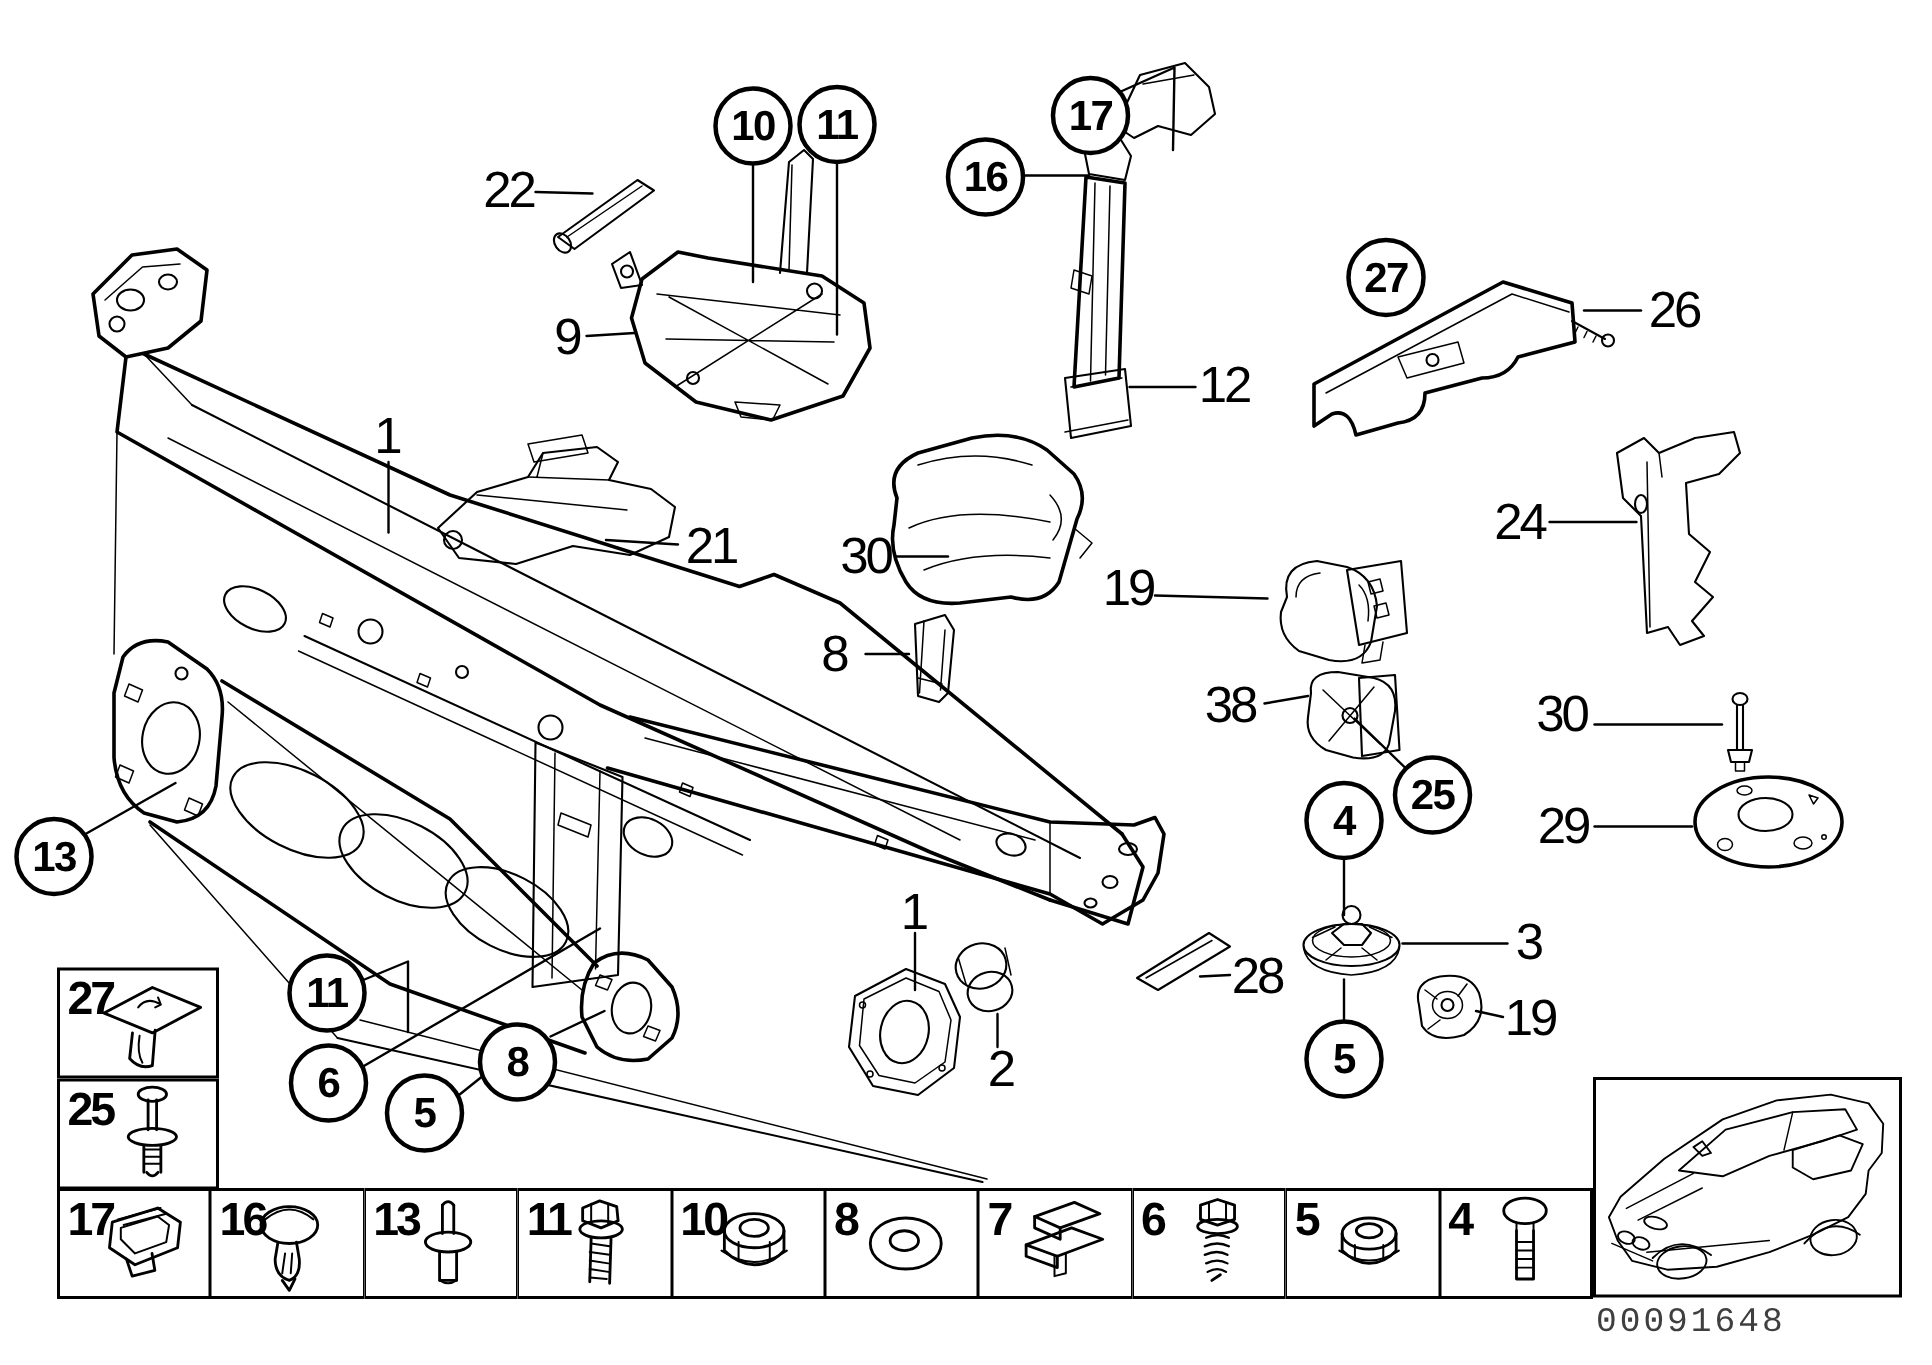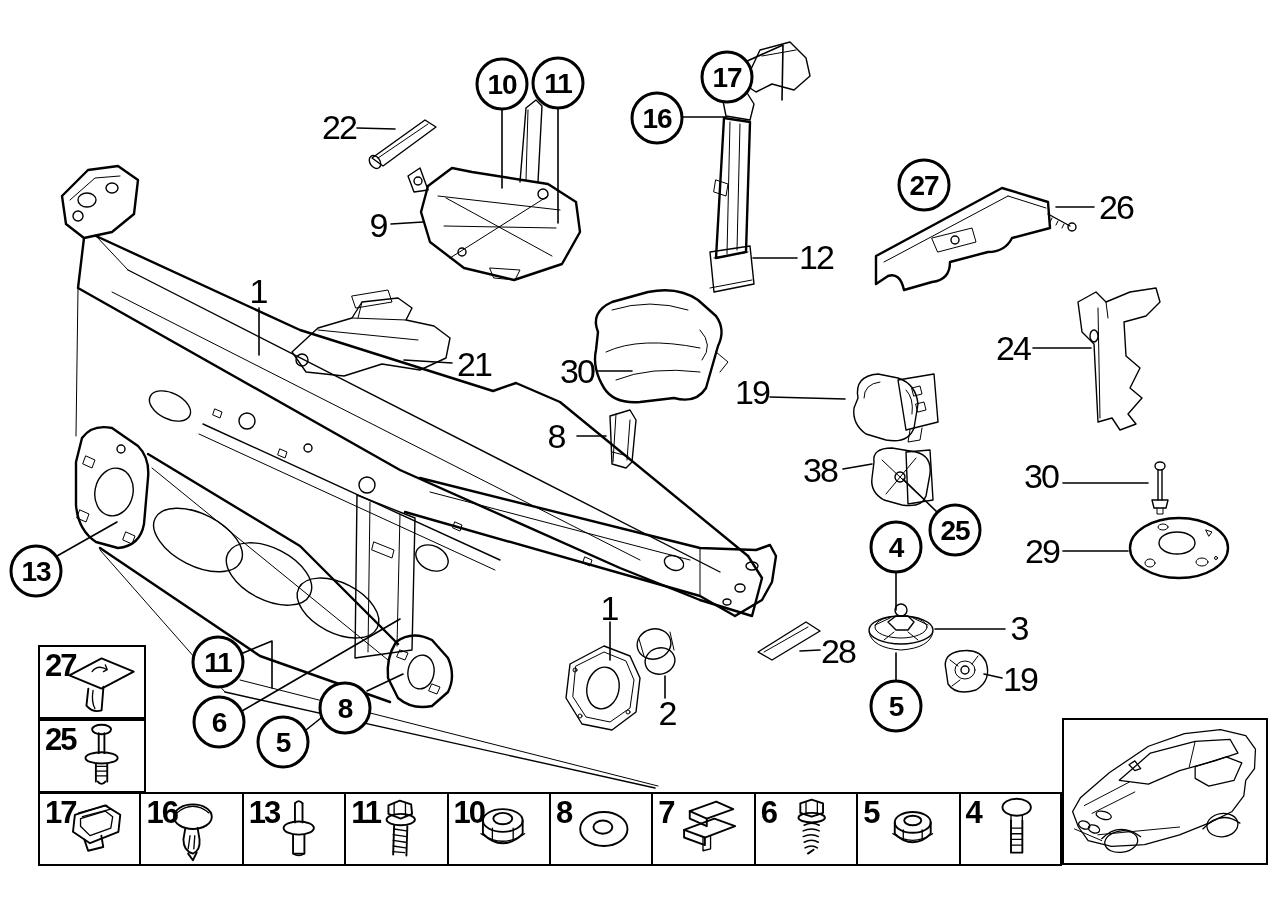--- a/index.html
+++ b/index.html
@@ -449,14 +449,15 @@
         <path d="M10,112 L38,124" stroke-width="1"></path>
         <path d="M78,50 L72,42 L66,46 L72,52 Z"></path>
         <path d="M38,122 Q56,104 78,120"></path>
         <ellipse cx="58" cy="125" rx="17" ry="11" transform="rotate(-8 58 125)"></ellipse>
         <path d="M142,112 Q160,92 180,106"></path>
         <ellipse cx="162" cy="108" rx="16" ry="12" transform="rotate(-8 162 108)"></ellipse>
         <path d="M34,118 L118,110" stroke-width="1"></path>
       </g>
     </svg>
   </div>
+  <div class="image-id">00091648</div>
 
 </div>
 
 </body></html>

